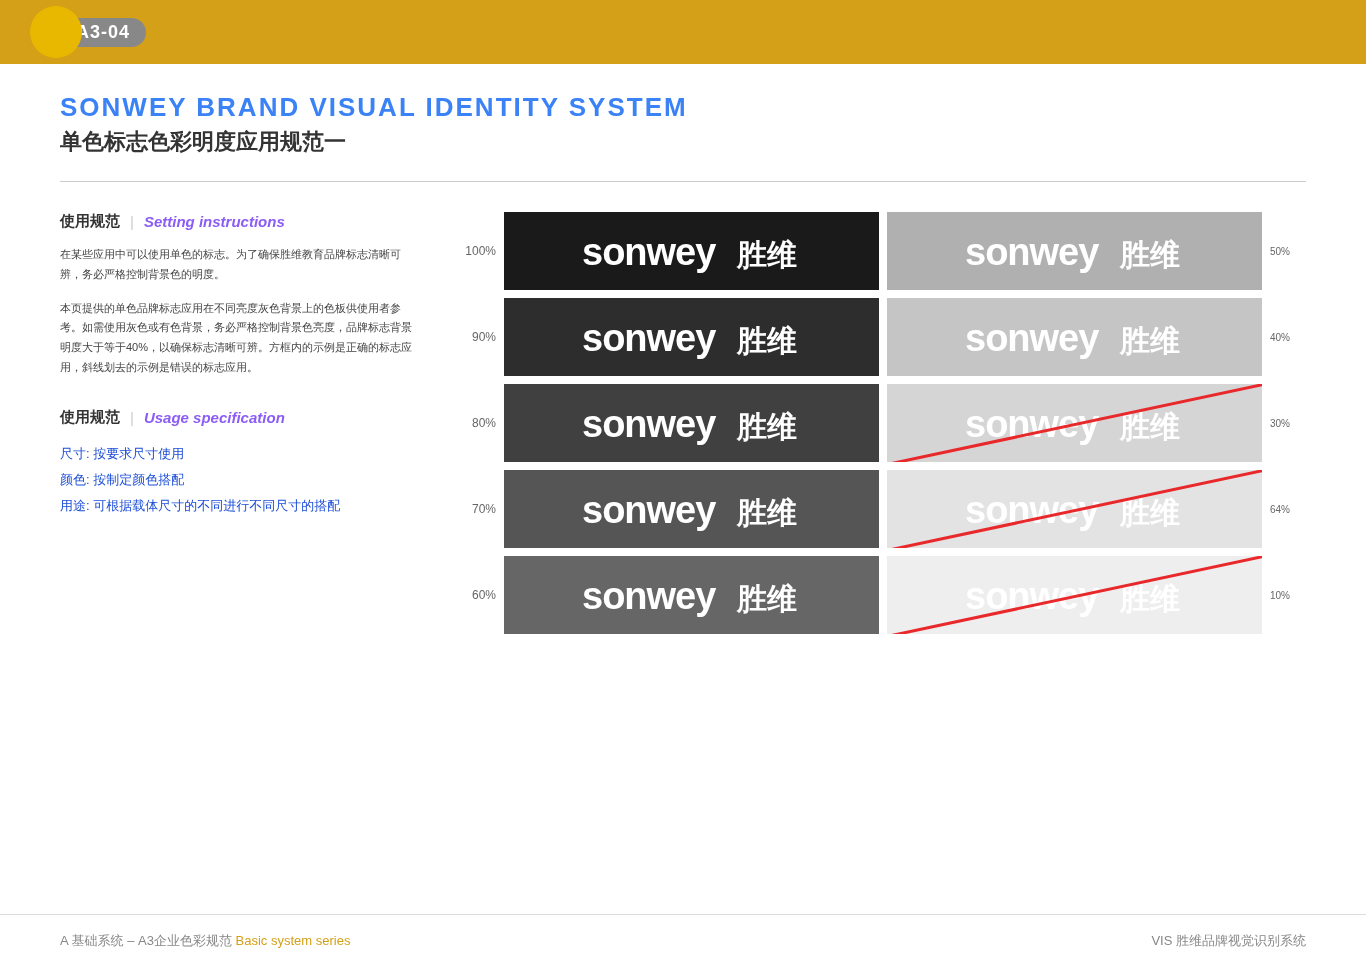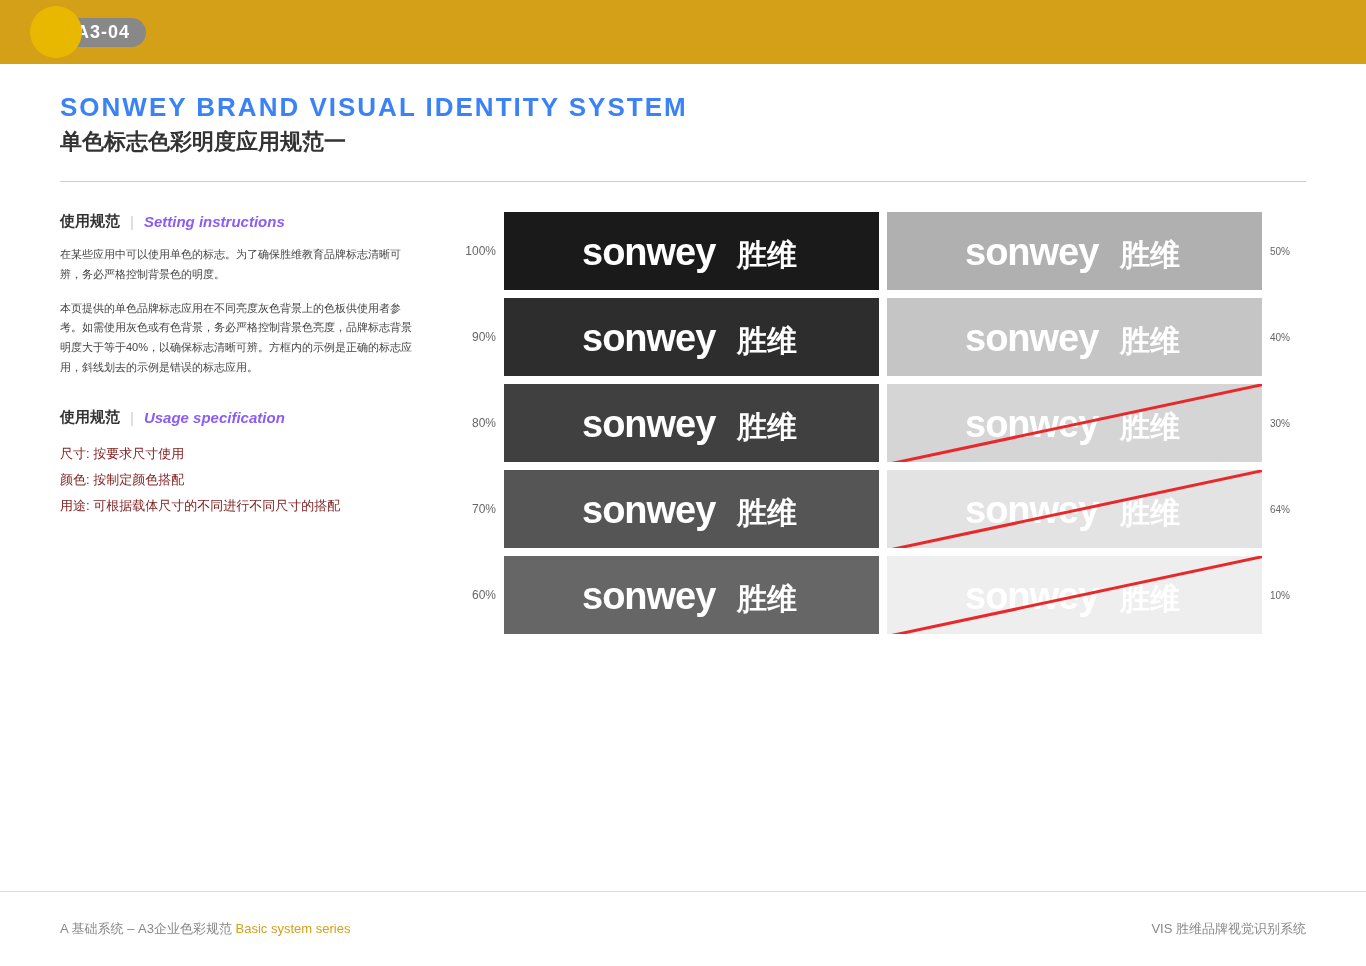--- a/index.html
+++ b/index.html
@@ -130,21 +130,21 @@
       line-height: 1.8;
       margin-bottom: 14px;
     }
 
     .usage-section {
       margin-top: 30px;
     }
 
     .usage-list {
       font-size: 13px;
-      color: #7f1d1d;
+      color: #1d4ed8;
       line-height: 2;
     }
 
     
     .right-panel {
       flex: 1;
       display: flex;
       flex-direction: column;
       gap: 0;
     }
@@ -215,21 +215,21 @@
       transform: rotate(-12deg);
       transform-origin: center;
     }
 
     
     .footer {
       position: absolute;
       bottom: 0;
       left: 0;
       right: 0;
-      height: 75px;
+      height: 52px;
       border-top: 1px solid #ddd;
       display: flex;
       align-items: center;
       justify-content: space-between;
       padding: 0 60px;
     }
 
     .footer-left {
       font-size: 13px;
       color: #888;

